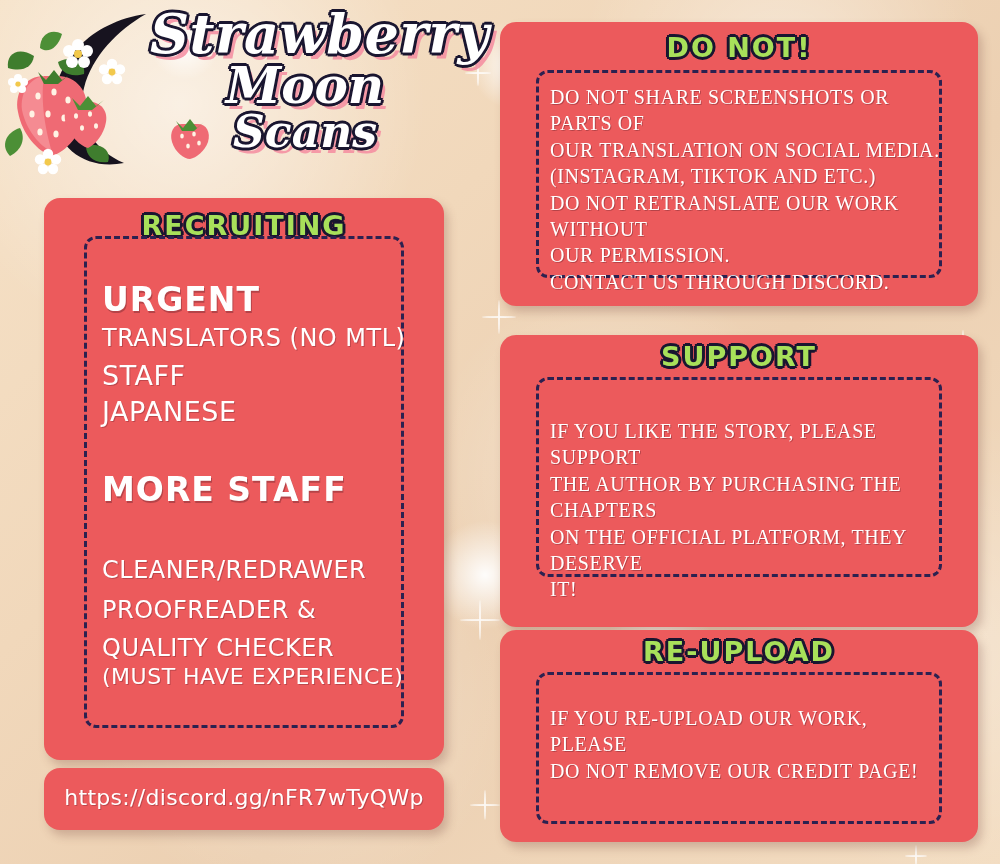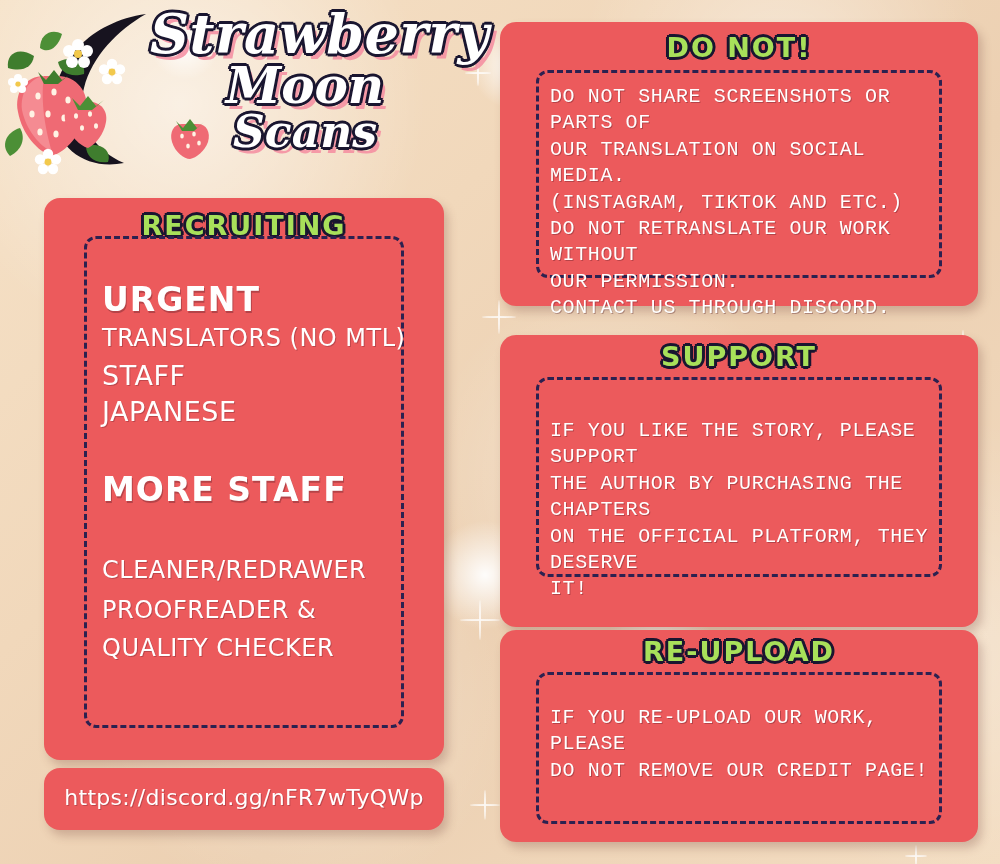--- a/index.html
+++ b/index.html
@@ -101,21 +101,21 @@
     letter-spacing: 2px;
     color: #a8e05a;
     text-shadow:
       -2px -2px 0 #1a1630, 2px -2px 0 #1a1630, -2px 2px 0 #1a1630, 2px 2px 0 #1a1630,
       0 3px 0 #1a1630, 0 -3px 0 #1a1630, 3px 0 0 #1a1630, -3px 0 0 #1a1630;
   }
 
   .body-text {
     position: absolute;
     color: #ffffff;
-    font-family: Liberation Mono, monospace;
+    font-family: Liberation Serif, serif;
     font-size: 20px;
     line-height: 1.32;
     letter-spacing: 0.6px;
     text-shadow: 1px 1px 0 rgba(80,25,35,0.35);
     white-space: pre-line;
   }
 
   
   #card-recruiting { left: 44px; top: 198px; width: 400px; height: 562px; }
   #recruiting-dash { left: 40px; top: 38px; width: 320px; height: 492px; }
@@ -279,20 +279,21 @@
 
     <div class="rec-big" style="left:58px; top:82px;">URGENT</div>
     <div class="rec-line" style="left:58px; top:126px;">TRANSLATORS (NO MTL)</div>
     <div class="rec-line" style="left:58px; top:162px; font-size:27px;">STAFF</div>
     <div class="rec-line" style="left:58px; top:198px; font-size:27px;">JAPANESE</div>
 
     <div class="rec-big" style="left:58px; top:272px;">MORE STAFF</div>
     <div class="rec-line" style="left:58px; top:358px;">CLEANER/REDRAWER</div>
     <div class="rec-line" style="left:58px; top:398px;">PROOFREADER &amp;</div>
     <div class="rec-line" style="left:58px; top:436px;">QUALITY CHECKER</div>
+    <div class="rec-line" style="left:58px; top:466px; font-size:22px;">(MUST HAVE EXPERIENCE)</div>
   </div>
 
   <div class="card" id="card-discord">
     <div id="discord-link">https://discord.gg/nFR7wTyQWp</div>
   </div>
 
   <div class="card" id="card-donot">
     <div class="card-heading" id="donot-heading">DO NOT!</div>
     <div class="dashed" id="donot-dash"></div>
     <div class="body-text" id="donot-body">DO NOT SHARE SCREENSHOTS OR PARTS OF

